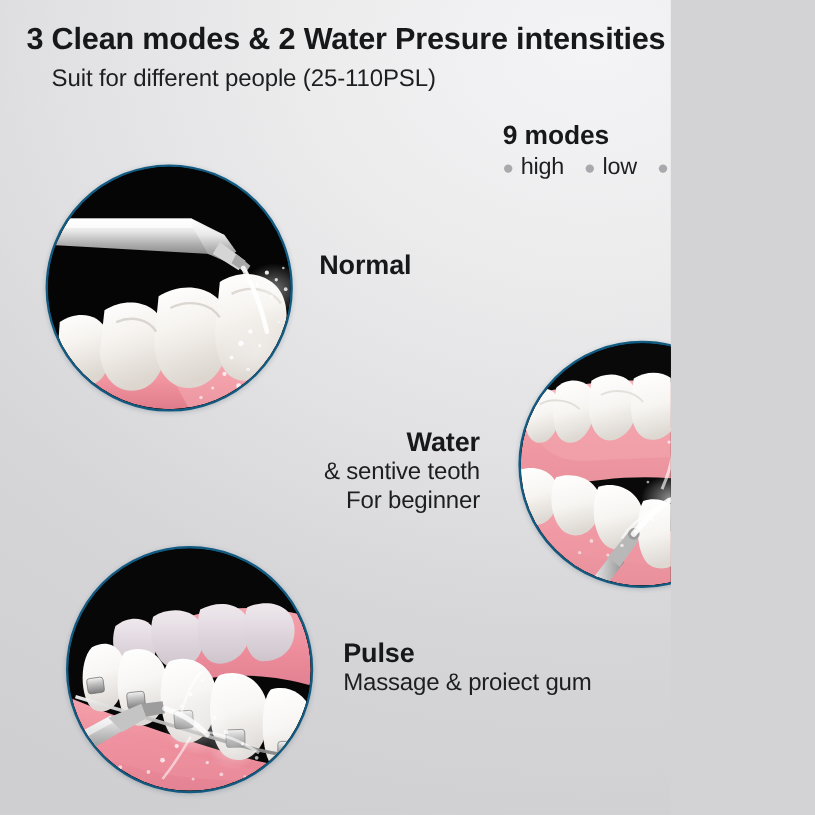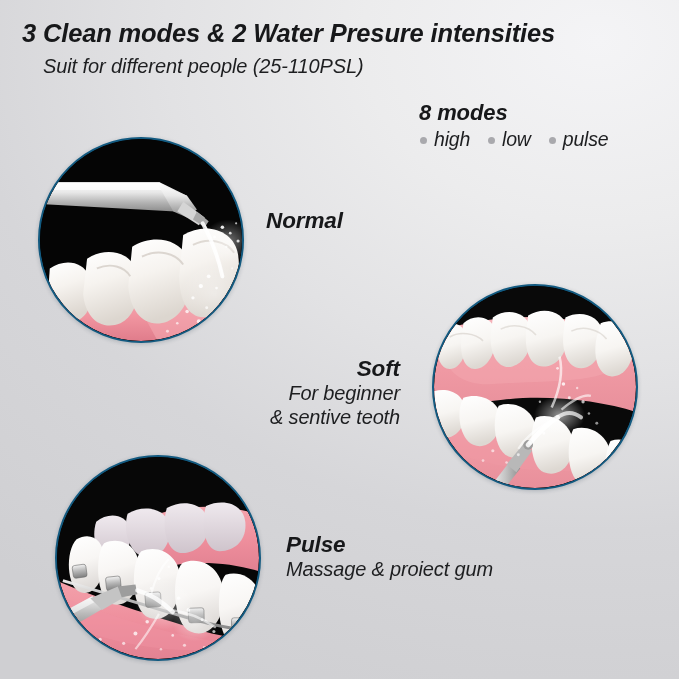--- a/index.html
+++ b/index.html
@@ -9,26 +9,25 @@
   body {
     width: 679px;
     height: 679px;
     overflow: hidden;
     font-family: "Liberation Sans", sans-serif;
     background: #d3d3d6;
   }
 
   #infographic {
     position: relative;
-    width: 679px;
+    width: 559px;
     height: 679px;
     background:
       radial-gradient(ellipse 900px 700px at 88% 6%, #f4f4f6 0%, #ececed 26%, #e2e2e4 48%, #d6d6d9 70%, #cfcfd2 100%);
     overflow: hidden;
-    font-style: italic;
   }
 
   
   .header-block {
     position: absolute;
     left: 22px;
     top: 18px;
     width: 640px;
   }
   .title {
@@ -139,21 +138,21 @@
 <body>
 
 <div id="infographic">
 
   <div class="header-block">
     <div class="title">3 Clean modes &amp; 2 Water Presure intensities</div>
     <div class="subtitle">Suit for different people (25-110PSL)</div>
   </div>
 
   <div class="modes-block">
-    <div class="modes-title">8 modes</div>
+    <div class="modes-title">9 modes</div>
     <div class="modes-list">
       <div class="mode-item">
         <span class="mode-dot"></span>
         <span class="mode-label">high</span>
       </div>
       <div class="mode-item">
         <span class="mode-dot"></span>
         <span class="mode-label">low</span>
       </div>
       <div class="mode-item">
@@ -329,23 +328,23 @@
           <circle cx="50" cy="178" r="1.4" opacity="0.55"></circle>
             <circle cx="158" cy="130" r="1.3" opacity="0.6"></circle>
           <circle cx="166" cy="140" r="1.5" opacity="0.55"></circle>
             <circle cx="108" cy="118" r="1.2" opacity="0.6"></circle>
         </g>
       </svg>
     </div>
   </div>
 
   <div class="caption" id="caption-soft">
-    <div class="caption-title">Soft</div>
+    <div class="caption-title">Water</div>
+    <div class="caption-desc">&amp; sentive teoth</div>
     <div class="caption-desc">For beginner</div>
-    <div class="caption-desc">&amp; sentive teoth</div>
   </div>
 
   <div class="photo-circle" id="circle-pulse">
     <div class="photo-inner">
       <svg class="scene" viewBox="0 0 206 206" preserveAspectRatio="xMidYMid slice">
         <defs>
           <linearGradient id="p-tooth" x1="0" y1="0" x2="0.2" y2="1">
             <stop offset="0%" stop-color="#ffffff"></stop>
             <stop offset="50%" stop-color="#f8f6f4"></stop>
             <stop offset="100%" stop-color="#ddd9d6"></stop>

